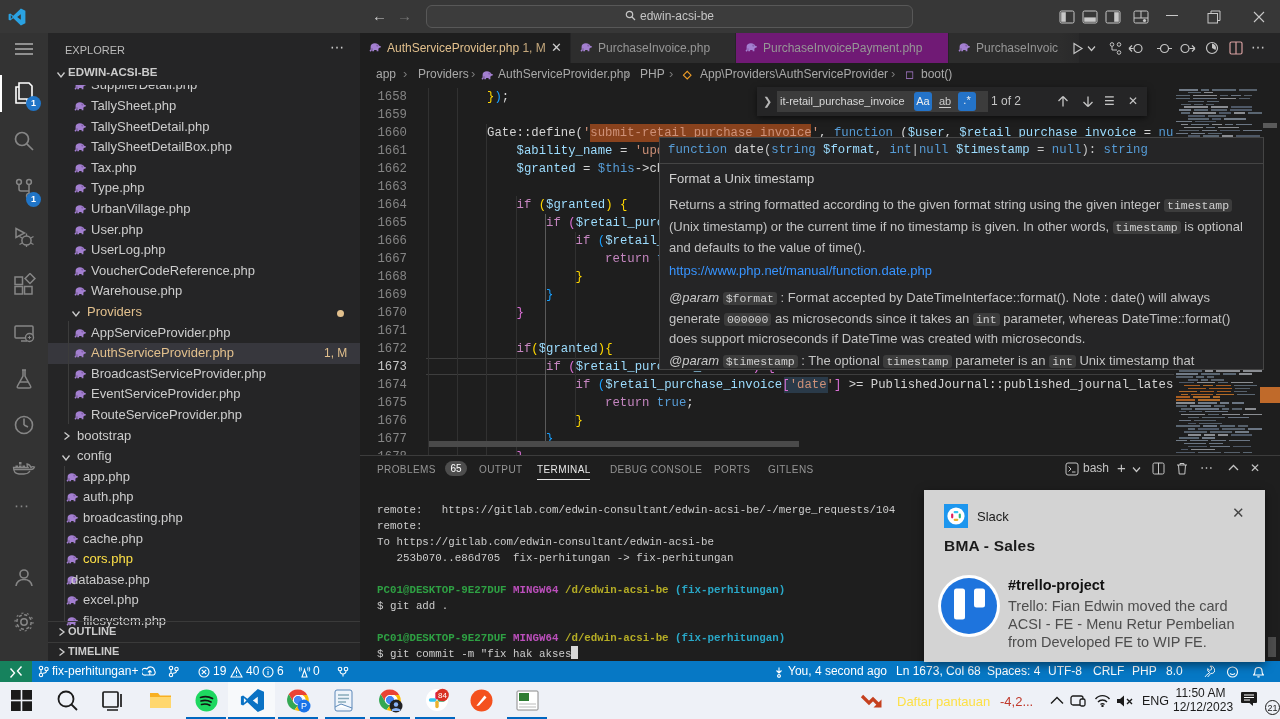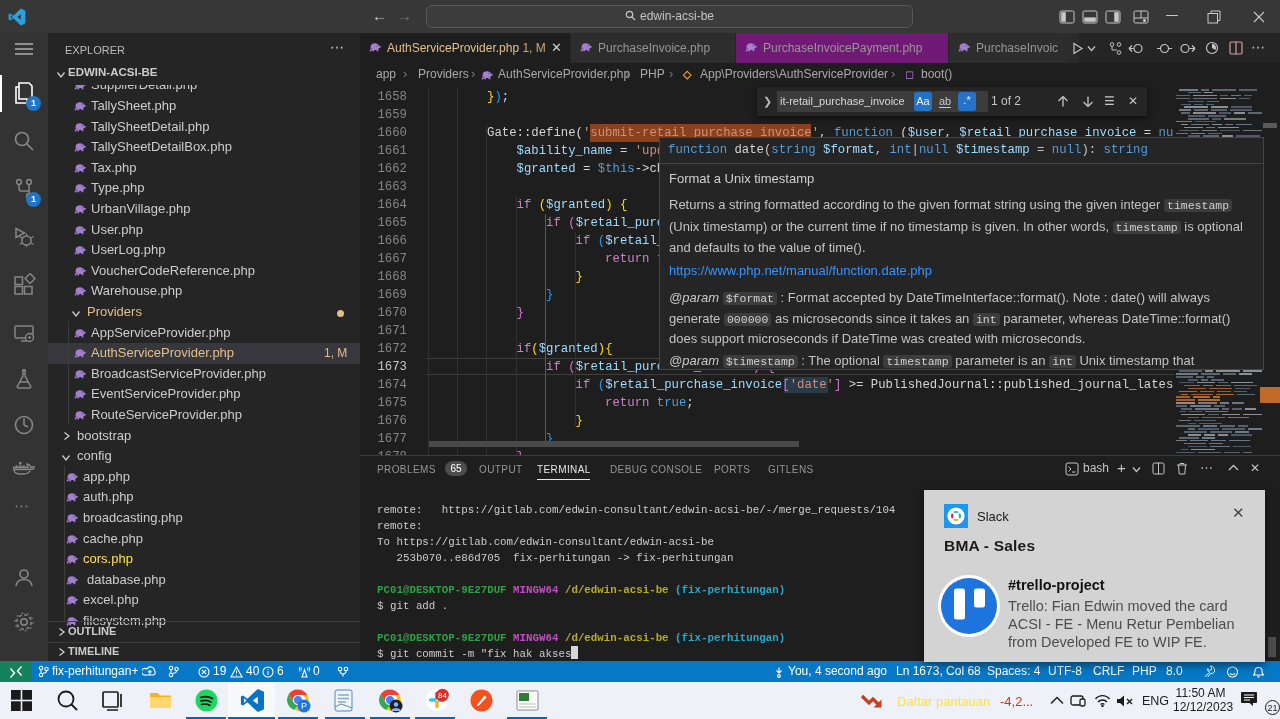--- a/index.html
+++ b/index.html
@@ -594,21 +594,21 @@
           <path fill="#a37fd0" d="M1.1 9.4c-.5-.2-.6-1-.1-1.3.4-.2.6-.6.6-1.1V4.7C1.6 2.6 3.3 1.3 5.9 1.3c2.2 0 3.8.9 4.3 2.4l1.4.6c.6.3.5 1.1-.2 1.2l-1 .2c-.2.4-.5.7-1 .9V9.3H7.6V8H5.1v1.3H3.2V6.4c0-.3-.4-.3-.4 0v1.5c0 .9-.7 1.6-1.7 1.5Z"></path>
           <circle fill="#8763ae" cx="8.3" cy="3.6" r="1.1"></circle>
         </svg>
         <span style="position:absolute;left:35px;color:#fde047;">cors.php</span>
       </div>
       <div class="row" style="top:536.8px;">
         <svg style="position:absolute;left:18px;top:5px;" width="13" height="11" viewBox="0 0 13 11">
           <path fill="#a37fd0" d="M1.1 9.4c-.5-.2-.6-1-.1-1.3.4-.2.6-.6.6-1.1V4.7C1.6 2.6 3.3 1.3 5.9 1.3c2.2 0 3.8.9 4.3 2.4l1.4.6c.6.3.5 1.1-.2 1.2l-1 .2c-.2.4-.5.7-1 .9V9.3H7.6V8H5.1v1.3H3.2V6.4c0-.3-.4-.3-.4 0v1.5c0 .9-.7 1.6-1.7 1.5Z"></path>
           <circle fill="#8763ae" cx="8.3" cy="3.6" r="1.1"></circle>
         </svg>
-        <span style="position:absolute;left:39px;color:#cccccc;">database.php</span>
+        <span style="position:absolute;left:23px;color:#cccccc;">database.php</span>
       </div>
       <div class="row" style="top:557.4px;">
         <svg style="position:absolute;left:18px;top:5px;" width="13" height="11" viewBox="0 0 13 11">
           <path fill="#a37fd0" d="M1.1 9.4c-.5-.2-.6-1-.1-1.3.4-.2.6-.6.6-1.1V4.7C1.6 2.6 3.3 1.3 5.9 1.3c2.2 0 3.8.9 4.3 2.4l1.4.6c.6.3.5 1.1-.2 1.2l-1 .2c-.2.4-.5.7-1 .9V9.3H7.6V8H5.1v1.3H3.2V6.4c0-.3-.4-.3-.4 0v1.5c0 .9-.7 1.6-1.7 1.5Z"></path>
           <circle fill="#8763ae" cx="8.3" cy="3.6" r="1.1"></circle>
         </svg>
         <span style="position:absolute;left:35px;color:#cccccc;">excel.php</span>
       </div>
       <div class="row" style="top:578.0px;">
         <svg style="position:absolute;left:18px;top:5px;" width="13" height="11" viewBox="0 0 13 11">

